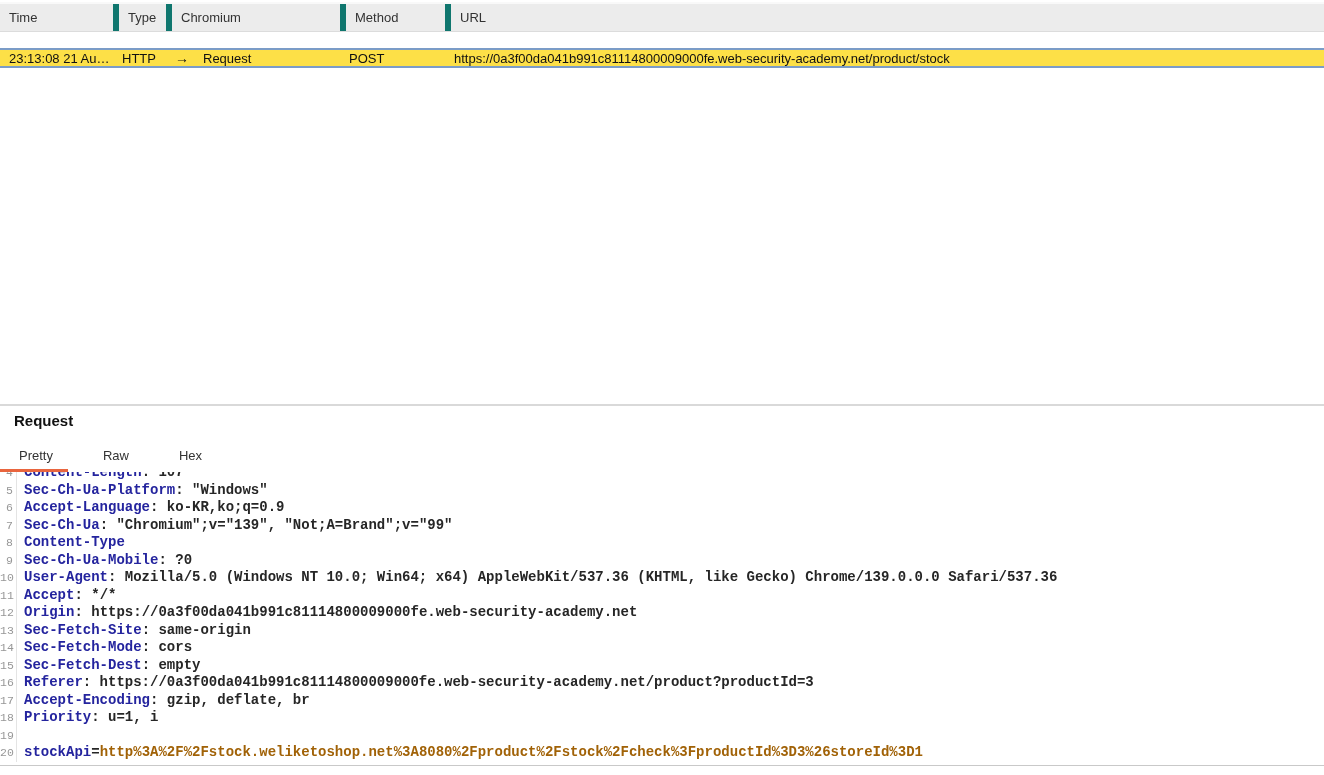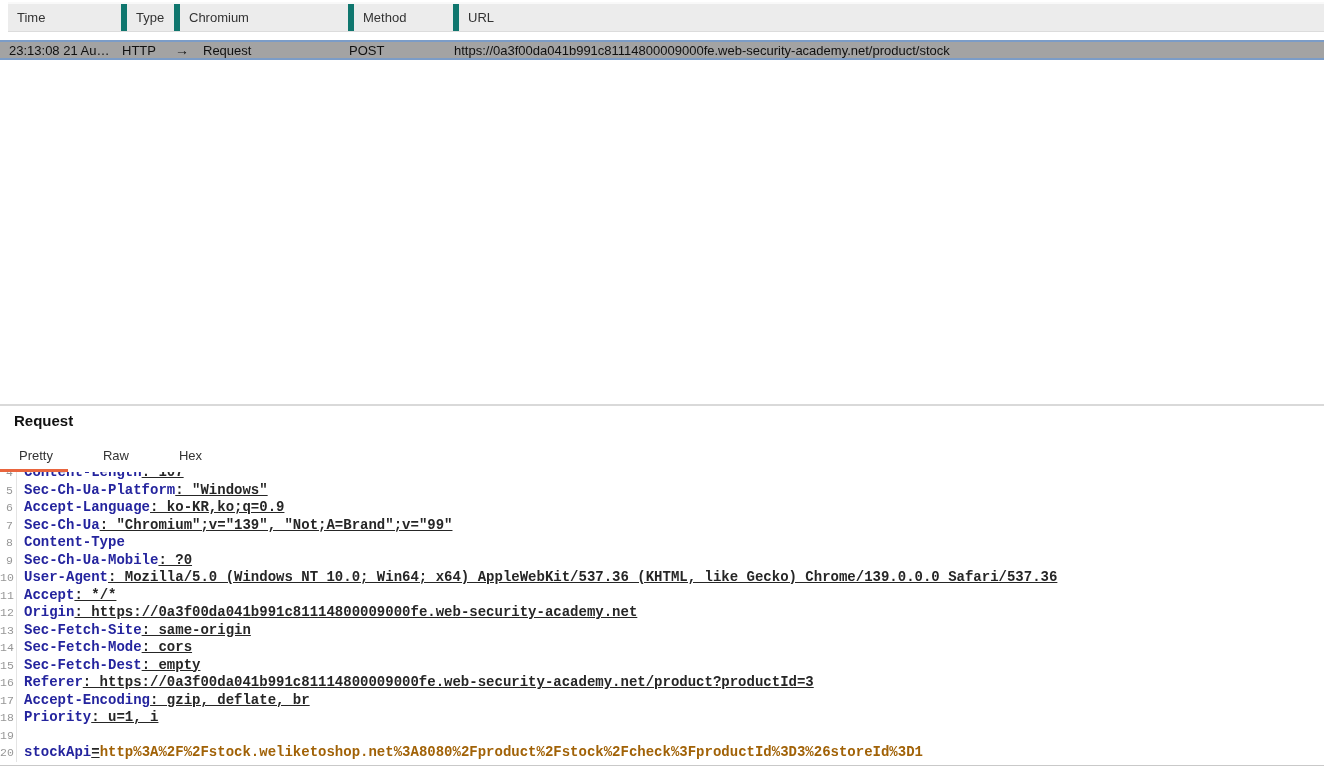--- a/index.html
+++ b/index.html
@@ -3,28 +3,28 @@
 <meta charset="utf-8">
 <style>
   * { margin:0; padding:0; box-sizing:border-box; }
   html,body { width:1324px; height:775px; background:#ffffff; overflow:hidden;
               font-family:"Liberation Sans", sans-serif; }
 
   
   .history { position:absolute; top:2px; left:0; width:1324px; }
   .hist-header { display:flex; height:30px; background:#ececec;
                  border-top:2px solid #f9f9f9; border-bottom:1px solid #dcdcdc;
-                 align-items:center; color:#333; font-size:13px;margin-left:8px; }
+                 align-items:center; color:#333; font-size:13px; }
   .hist-header .cell { height:100%; display:flex; align-items:center;
                        padding-left:9px; border-left:6px solid #0f766e; }
   .hist-header .cell:first-child { border-left:none; }
   .c-time { width:113px; } .c-type { width:53px; } .c-dir { width:174px; }
   .c-method { width:105px; } .c-url { flex:1; }
 
-  .hist-row { display:flex; height:20px; margin-top:8px; background:#a3a3a3;
+  .hist-row { display:flex; height:20px; margin-top:16px; background:#fde047;
               border-top:2px solid #7b9cc7; border-bottom:2px solid #7b9cc7;
               align-items:flex-end; font-size:13px; color:#111; }
   .hist-row .cell { padding-left:9px; white-space:nowrap; overflow:hidden; }
   .dir-arrow { display:inline-block; margin-right:14px; font-size:14px; }
 
   
   .panel-divider { position:absolute; top:404px; left:0; width:1324px; height:2px;
                    background:#d9d9d9; }
   .req-title { position:absolute; top:412px; left:14px; font-size:15px;
                font-weight:bold; color:#111; }
@@ -38,21 +38,21 @@
   .editor { position:absolute; top:472px; left:0; width:1324px; height:294px;
             overflow:hidden; border-bottom:1px solid #c9c9c9; }
   .code-lines { margin-top:-8px; }
   .code-line { display:flex; height:17.5px; line-height:17.5px; white-space:pre;
                font-family:"Liberation Mono", monospace; font-size:14px; }
   .gutter { width:17px; flex:0 0 17px; text-align:right; color:#979797;
             font-size:11.5px; font-weight:normal; border-right:1px solid #e4e4e4;
             padding-right:3px; margin-right:7px; }
   .code-line span.part { font-weight:bold; }
   .hname { color:#24249e; }
-  .plain { color:#262626;text-decoration:underline; }
+  .plain { color:#262626; }
   .pval  { color:#a16207; }
 </style>
 </head>
 <body>
 
 <div class="history">
   <div class="hist-header">
     <div class="cell c-time">Time</div>
     <div class="cell c-type">Type</div>
     <div class="cell c-dir">Chromium</div>

